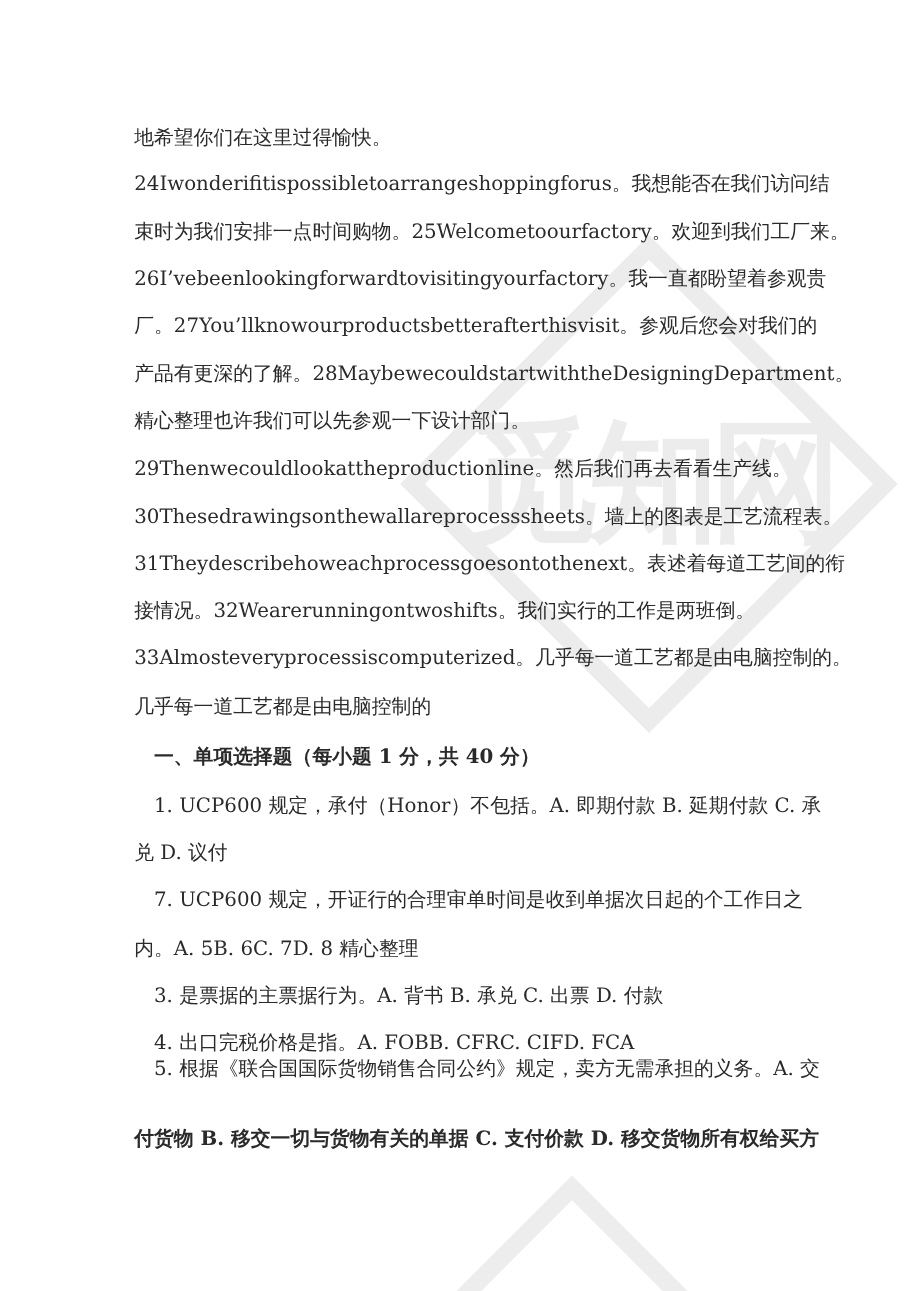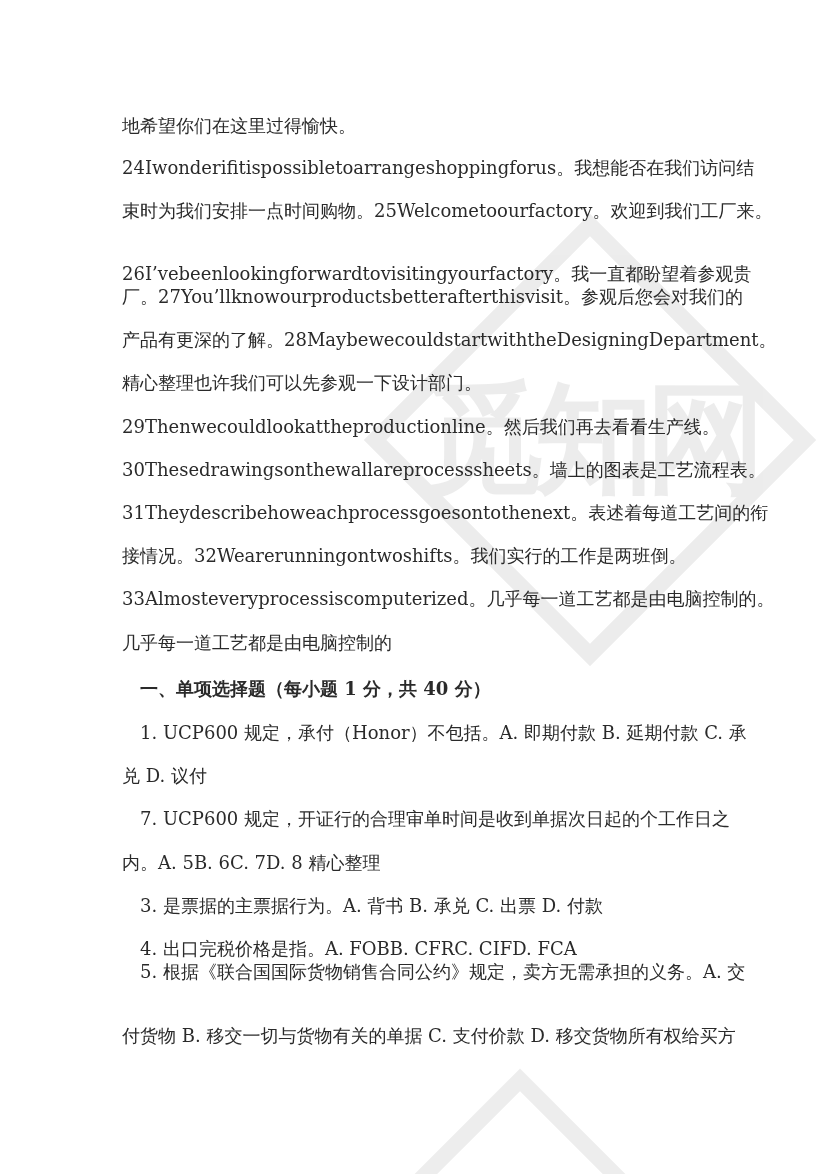--- a/index.html
+++ b/index.html
@@ -82,21 +82,21 @@
     <div class="wm-frame"></div>
     <div class="wm-text">觅知网</div>
   </div>
   <div class="watermark wm-bottom">
     <div class="wm-frame"></div>
   </div>
 
   <div class="line" style="top:114px;">地希望你们在这里过得愉快。</div>
   <div class="line" style="top:156px;">24Iwonderifitispossibletoarrangeshoppingforus。我想能否在我们访问结</div>
   <div class="line" style="top:199px;">束时为我们安排一点时间购物。25Welcometoourfactory。欢迎到我们工厂来。</div>
-  <div class="line" style="top:242px;margin-top:20px;">26I’vebeenlookingforwardtovisitingyourfactory。我一直都盼望着参观贵</div>
+  <div class="line" style="top:242px;">26I’vebeenlookingforwardtovisitingyourfactory。我一直都盼望着参观贵</div>
   <div class="line" style="top:285px;">厂。27You’llknowourproductsbetterafterthisvisit。参观后您会对我们的</div>
   <div class="line" style="top:328px;">产品有更深的了解。28MaybewecouldstartwiththeDesigningDepartment。</div>
   <div class="line" style="top:371px;">精心整理也许我们可以先参观一下设计部门。</div>
   <div class="line" style="top:415px;">29Thenwecouldlookattheproductionline。然后我们再去看看生产线。</div>
   <div class="line" style="top:458px;">30Thesedrawingsonthewallareprocesssheets。墙上的图表是工艺流程表。</div>
   <div class="line" style="top:501px;">31Theydescribehoweachprocessgoesontothenext。表述着每道工艺间的衔</div>
   <div class="line" style="top:544px;">接情况。32Wearerunningontwoshifts。我们实行的工作是两班倒。</div>
   <div class="line" style="top:587px;">33Almosteveryprocessiscomputerized。几乎每一道工艺都是由电脑控制的。</div>
   <div class="line" style="top:631px;">几乎每一道工艺都是由电脑控制的</div>
 
@@ -106,15 +106,15 @@
   <div class="line" style="top:764px;">兑 D. 议付</div>
 
   <div class="line indent" style="top:807px;">7. UCP600 规定，开证行的合理审单时间是收到单据次日起的个工作日之</div>
   <div class="line" style="top:851px;">内。A. 5B. 6C. 7D. 8 精心整理</div>
 
   <div class="line indent" style="top:894px;">3. 是票据的主票据行为。A. 背书 B. 承兑 C. 出票 D. 付款</div>
 
   <div class="line indent" style="top:937px;">4. 出口完税价格是指。A. FOBB. CFRC. CIFD. FCA</div>
 
   <div class="line indent" style="top:960px;">5. 根据《联合国国际货物销售合同公约》规定，卖方无需承担的义务。A. 交</div>
-  <div class="line" style="top:1024px;">付货物 B. 移交一切与货物有关的单据 C. 支付价款 D. 移交货物所有权给买方</div>
+  <div class="line" style="top:1024px;font-weight:bold;">付货物 B. 移交一切与货物有关的单据 C. 支付价款 D. 移交货物所有权给买方</div>
 
 </div>
 
 </body></html>

